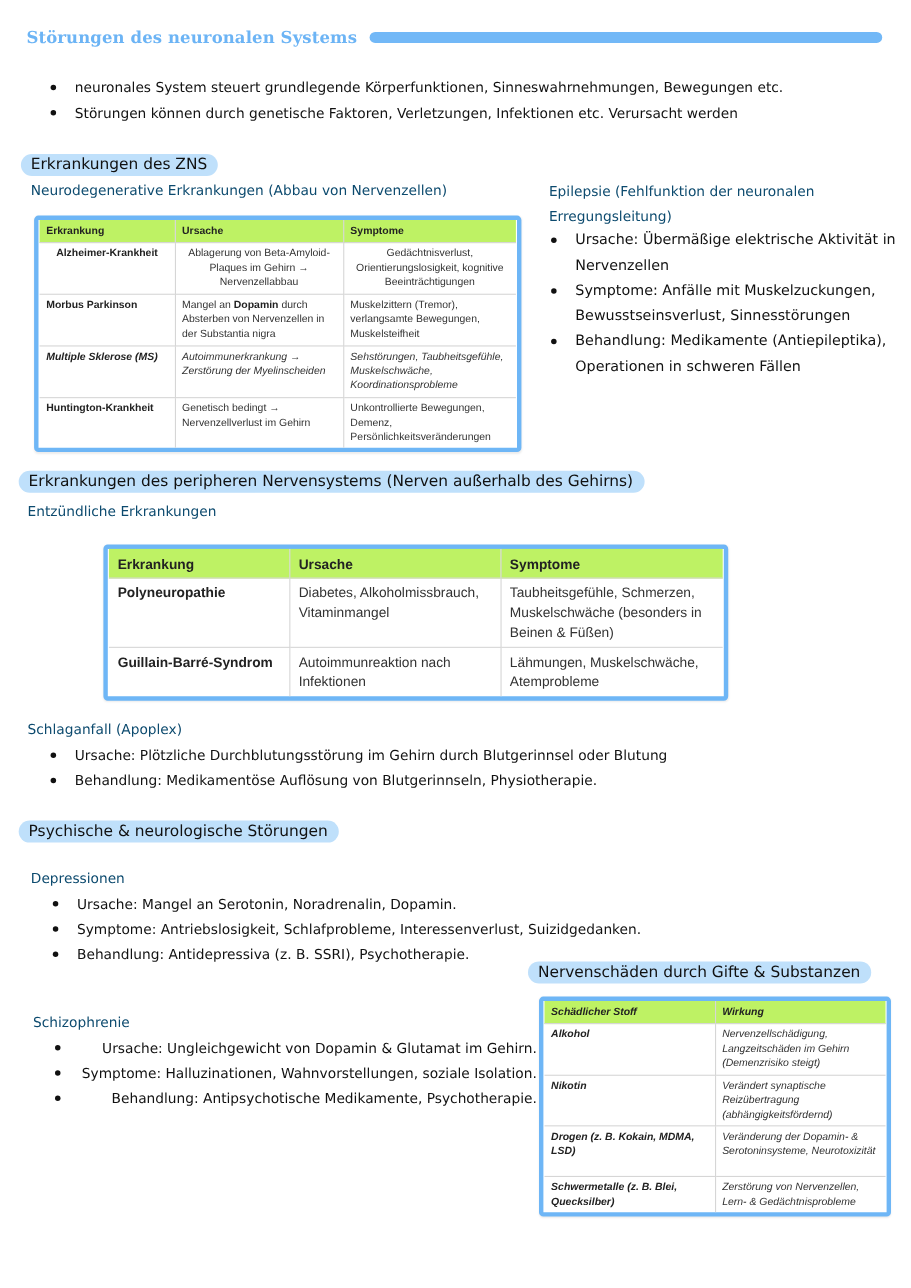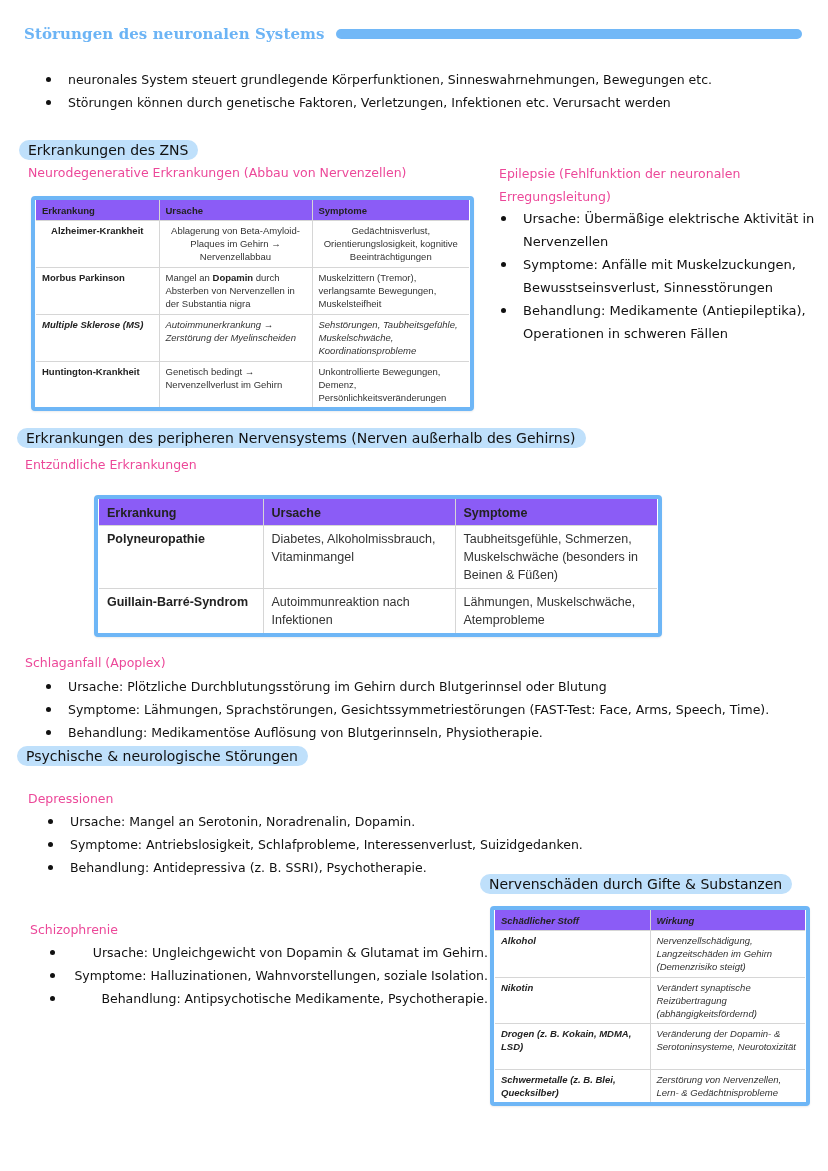--- a/index.html
+++ b/index.html
@@ -30,31 +30,31 @@
       width: 5px; height: 5px; border-radius: 50%; background: #111;
     }
     ul.bullets.big li { font-size: 13px; line-height: 23px; padding-left: 24px; }
 
     
     .pill {
       background: #bfe0fb; border-radius: 11px;
       font-size: 14px; line-height: 20px; padding: 0 10px 0 9px; color: #111;
       white-space: nowrap;
     }
-    .subhead { font-size: 12.5px; color: #ec4899; line-height: 22px; white-space: nowrap; }
+    .subhead { font-size: 12.5px; color: #0c4a6e; line-height: 22px; white-space: nowrap; }
 
     
     .tbl-wrap {
       border: 4px solid #6eb6f6; border-radius: 4px; background: #fff;
       padding: 0 1px 0 1px;
       box-shadow: 0 1px 2px rgba(0,0,0,0.08);
     }
     table { border-collapse: collapse; width: 100%; font-family: "Liberation Sans", sans-serif; }
     th {
-      background: #8b5cf6; text-align: left; font-weight: bold; color: #222;
+      background: #bef264; text-align: left; font-weight: bold; color: #222;
       border-right: 1px solid #d6d6d6; border-bottom: 1px solid #d6d6d6;
     }
     td {
       vertical-align: top; color: #333;
       border-right: 1px solid #d6d6d6; border-bottom: 1px solid #d6d6d6;
     }
     th:last-child, td:last-child { border-right: none; }
     tr:last-child td { border-bottom: none; }
     td.first { font-weight: bold; color: #222; }
     .t-small th, .t-small td { font-size: 9.5px; line-height: 13px; padding: 3px 6px 3px 6px; }
@@ -154,21 +154,20 @@
         <td>Autoimmunreaktion nach Infektionen</td>
         <td>Lähmungen, Muskelschwäche, Atemprobleme</td>
       </tr>
     </tbody>
   </table>
 </div>
 
 <div class="abs subhead" style="left:25px; top:652px;">Schlaganfall (Apoplex)</div>
 <ul class="abs bullets" style="left:44px; top:675px; width:770px;">
   <li>Ursache: Plötzliche Durchblutungsstörung im Gehirn durch Blutgerinnsel oder Blutung</li>
-  <li>Symptome: Lähmungen, Sprachstörungen, Gesichtssymmetriestörungen (FAST-Test: Face, Arms, Speech, Time).</li>
   <li>Behandlung: Medikamentöse Auflösung von Blutgerinnseln, Physiotherapie.</li>
 </ul>
 
 <div class="abs pill" style="left:17px; top:746px;">Psychische &amp; neurologische Störungen</div>
 <div class="abs subhead" style="left:28px; top:788px;">Depressionen</div>
 <ul class="abs bullets" style="left:46px; top:810px; width:560px;">
   <li>Ursache: Mangel an Serotonin, Noradrenalin, Dopamin.</li>
   <li>Symptome: Antriebslosigkeit, Schlafprobleme, Interessenverlust, Suizidgedanken.</li>
   <li>Behandlung: Antidepressiva (z. B. SSRI), Psychotherapie.</li>
 </ul>

